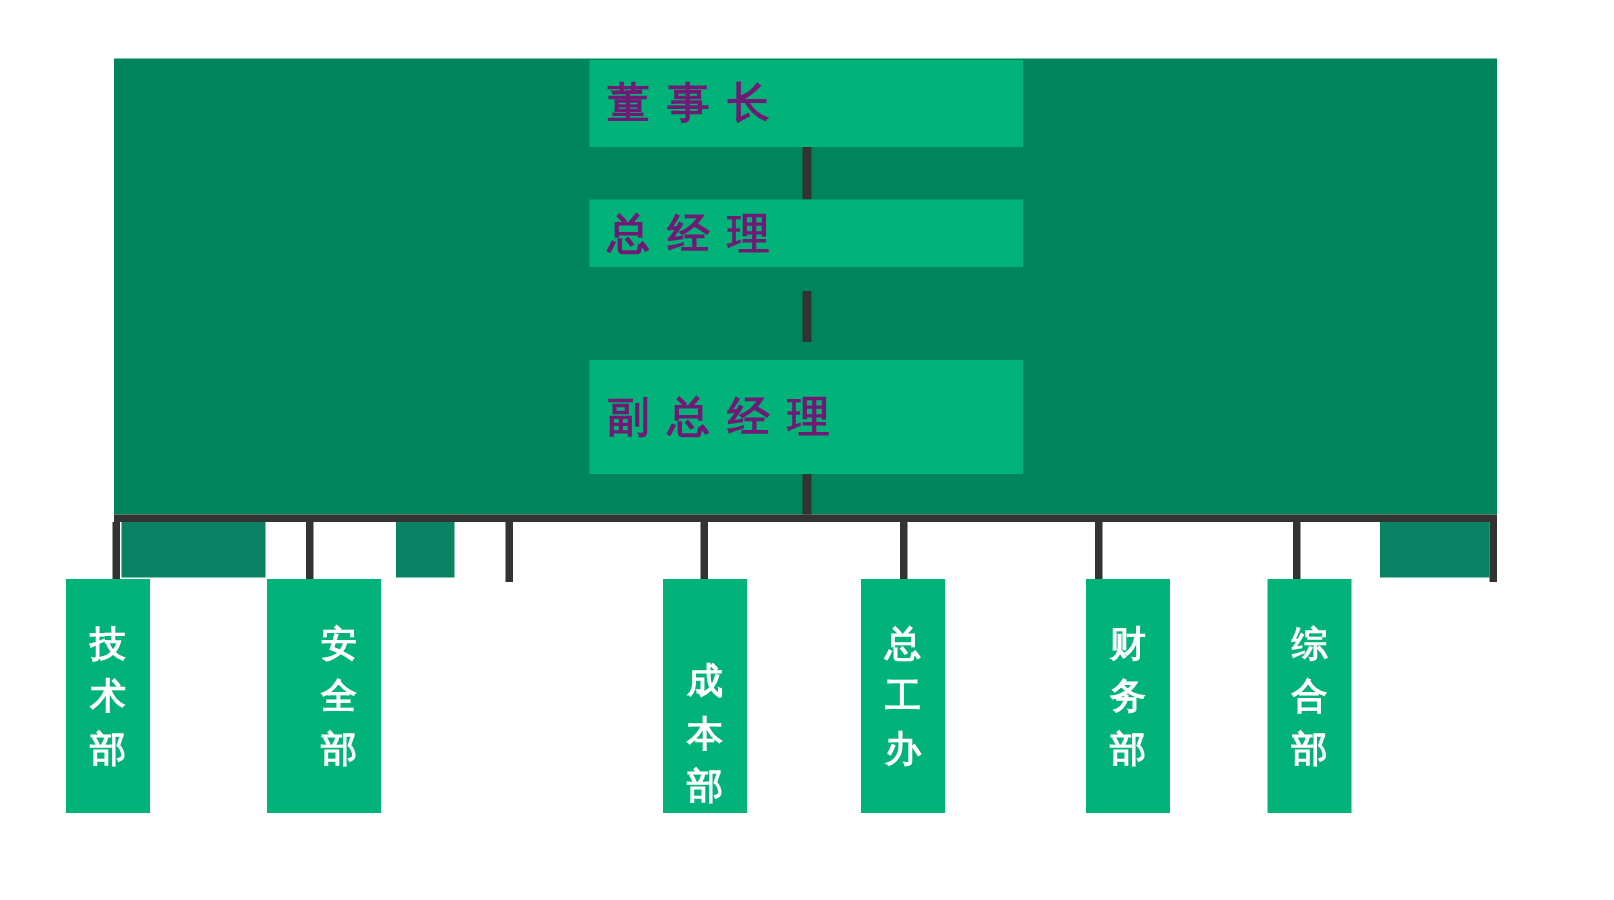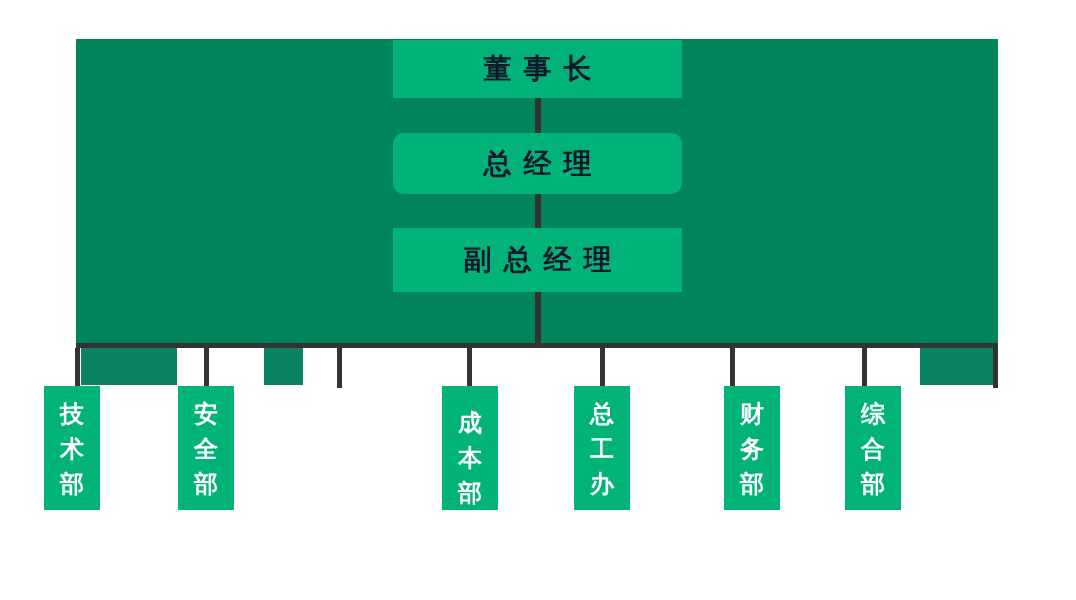--- a/index.html
+++ b/index.html
@@ -5,27 +5,27 @@
   html,body{margin:0;padding:0;background:#ffffff;}
   .stage{
     position:relative;width:1076px;height:600px;background:#ffffff;
     overflow:hidden;font-family:"Liberation Sans",sans-serif;
   }
   
   .panel{position:absolute;left:76px;top:39px;width:922px;height:304px;background:#00845c;}
 
   
   .node{
-    position:absolute;background:#01b378;color:#0f172a;
-    display:flex;align-items:center;justify-content:center;font-weight:bold;font-family:Liberation Mono, monospace;
+    position:absolute;background:#01b378;color:#701a75;
+    display:flex;align-items:center;font-weight:bold;font-family:Liberation Mono, monospace;
   }
   .lv{left:393px;width:289px;font-size:28px;letter-spacing:12px;text-indent:12px;}
   #lv-0{top:40px;height:58px;}
-  #lv-1{top:133px;height:61px;border-radius:11px;}
-  #lv-2{top:228px;height:64px;}
+  #lv-1{top:133px;height:45px;}
+  #lv-2{top:240px;height:76px;}
 
   
   .vline{position:absolute;left:535px;width:6px;background:#333333;}
   #c-0{top:98px;height:35px;}
   #c-1{top:194px;height:34px;}
   #c-2{top:292px;height:51px;}
 
   
   .hbar{position:absolute;left:76px;top:343px;width:922px;height:5px;background:#333333;}
 
@@ -35,24 +35,24 @@
   #tab-1{left:264px;width:39px;}
   #tab-2{left:920px;width:73px;}
 
   
   .drop{position:absolute;top:348px;height:40px;width:5px;background:#333333;}
   #d-0{left:75px;}  #d-1{left:204px;} #d-2{left:337px;} #d-3{left:467px;}
   #d-4{left:600px;} #d-5{left:730px;} #d-6{left:862px;} #d-7{left:993px;}
 
   
   .dept{
-    position:absolute;top:386px;width:56px;height:124px;background:#01b378;
+    position:absolute;top:386px;width:56px;height:156px;background:#01b378;
     display:flex;align-items:center;justify-content:center;
   }
-  #dep-0{left:44px;}  #dep-1{left:178px;} #dep-2{left:312px;} #dep-3{left:442px;align-items:flex-end;}
+  #dep-0{left:44px;}  #dep-1{left:178px;padding-left:20px;} #dep-2{left:312px;} #dep-3{left:442px;align-items:flex-end;}
   #dep-4{left:574px;} #dep-5{left:724px;} #dep-6{left:845px;} #dep-7{left:968px;}
   .vtext{
     color:#ffffff;font-weight:bold;font-size:24px;line-height:35px;
     width:1em;word-break:break-all;text-align:center;
   }
 </style>
 </head>
 <body>
 
 <div class="stage">

